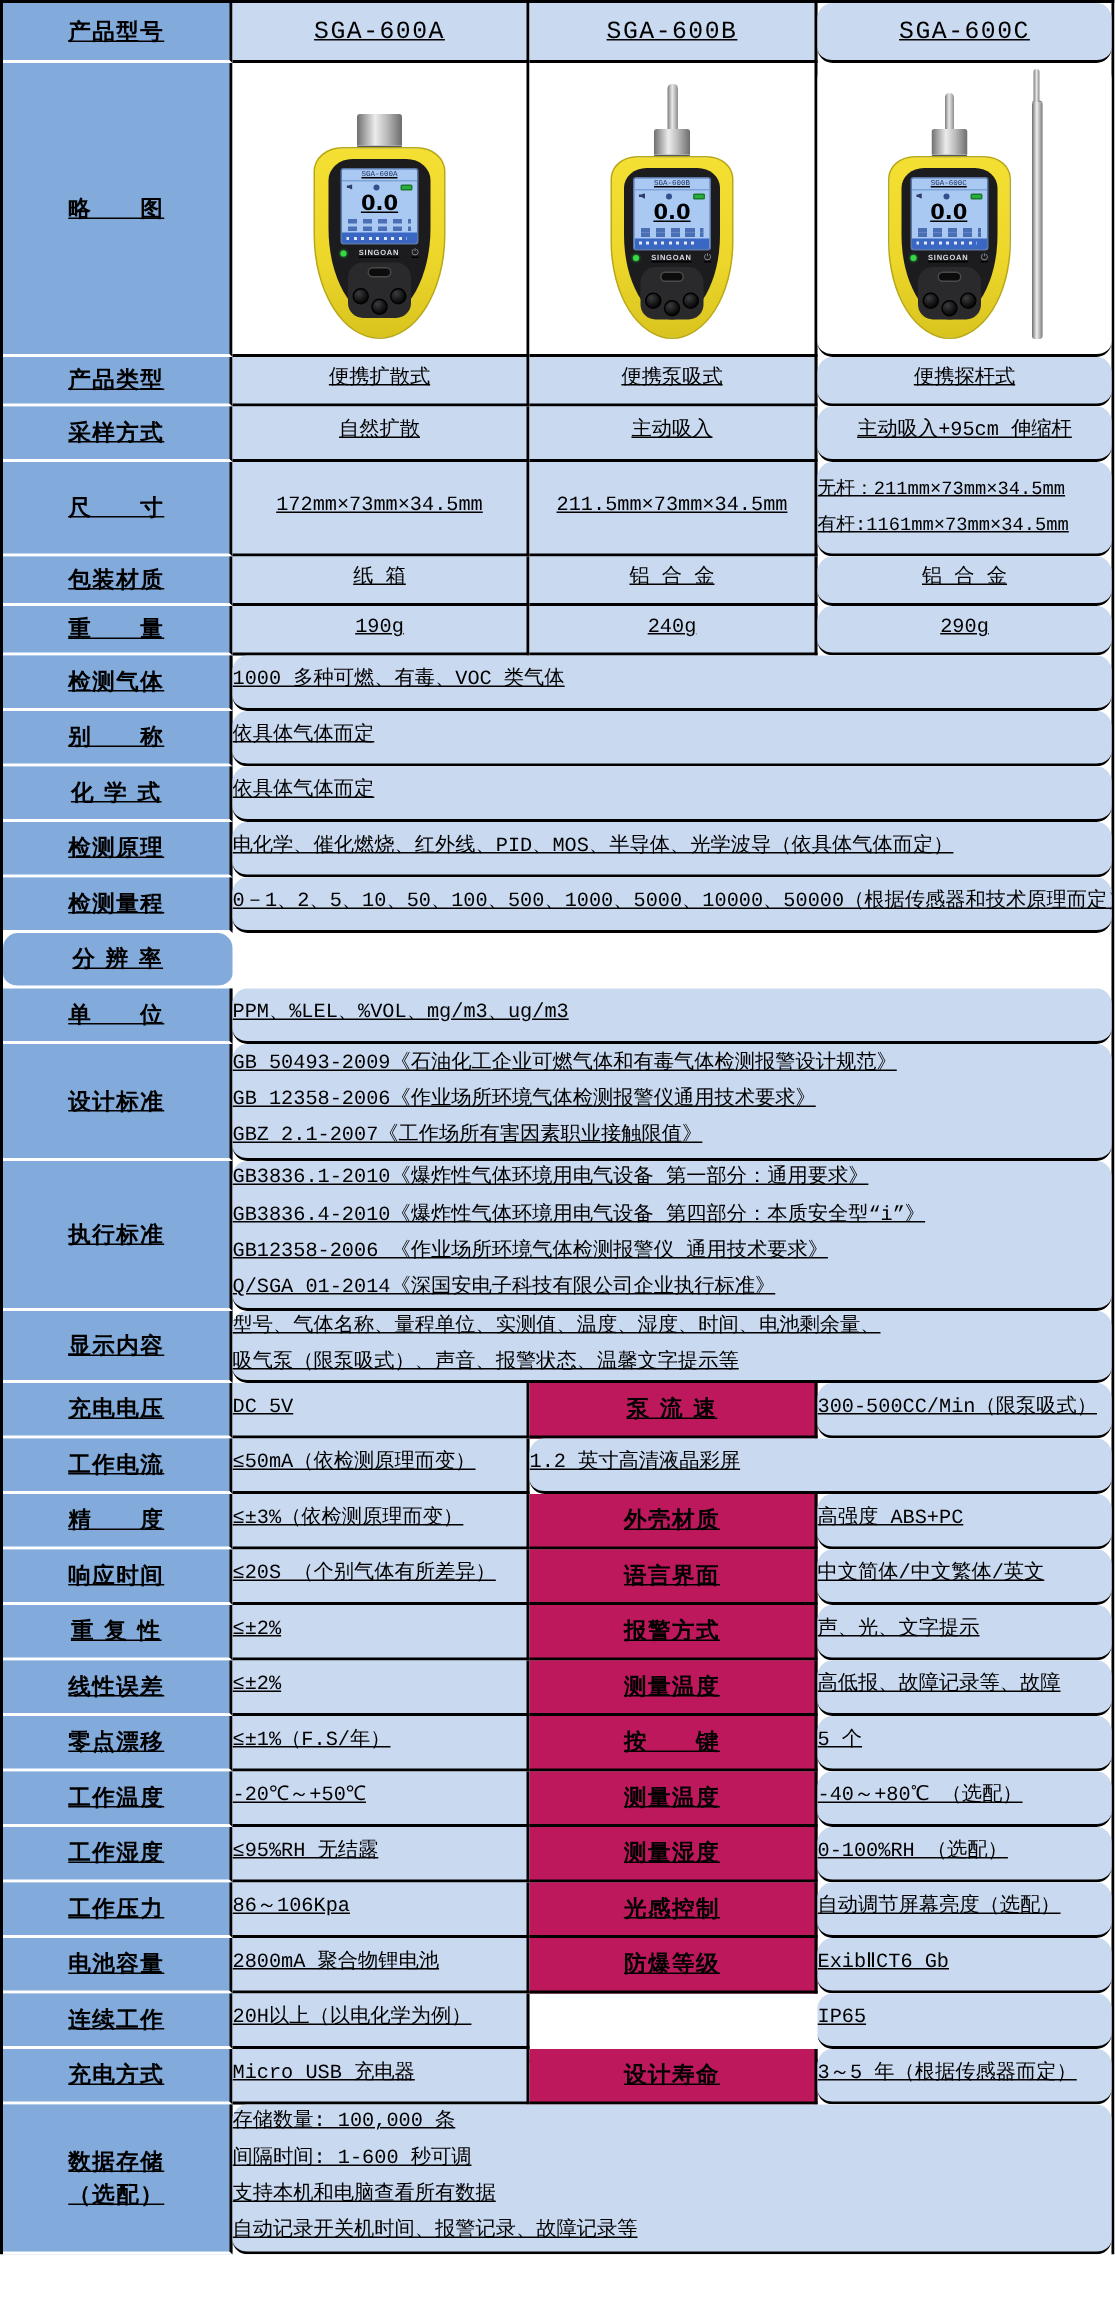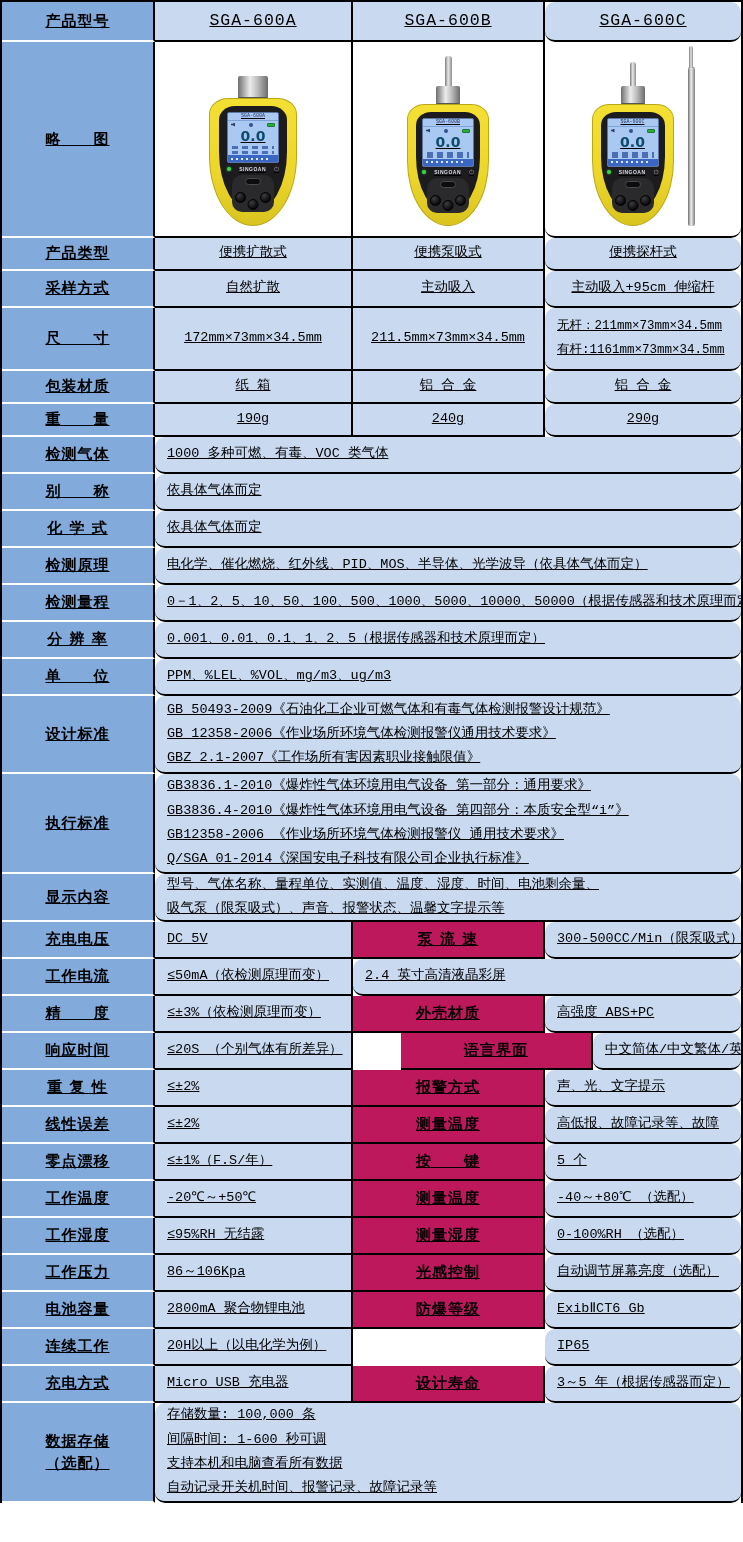--- a/index.html
+++ b/index.html
@@ -29,21 +29,21 @@
     background: #82abdc;
     border-bottom: 2px solid #ffffff;
     align-items: center; text-align: center;
   }
   .lbl .lbl-t {
     font-weight: bold; font-size: 15px; letter-spacing: 1px;
     white-space: pre-line; line-height: 1.5;
   }
   .val { background: #c9d9f0; }
   .val-c { align-items: center; text-align: center; }
-  .val-l { align-items: flex-start; text-align: right; padding-left: 12px; padding-right: 6px; }
+  .val-l { align-items: flex-start; text-align: right; padding-right: 6px; }
   .val-t, .val-line {
     font-family: "Liberation Mono", "DejaVu Sans Mono", monospace;
     font-size: 13.5px; line-height: 1.8; white-space: nowrap;
   }
   .sz .val-line { font-size: 12.5px; line-height: 1.9; }
   .model .val-t { font-size: 16.5px; letter-spacing: 1px; }
   
   .c-lbl  { width: 153px; flex: none; }
   .c-a    { width: 198px; flex: none; }
   .c-b    { width: 192px; flex: none; }
@@ -96,21 +96,21 @@
     border-radius: 2px; display: flex; flex-direction: column; overflow: hidden;
   }
   .s-title {
     font-size: 5px; line-height: 7px; text-align: center; color: #21315e;
     border-bottom: 1px solid #7ea3d6; font-family: "Liberation Mono", monospace;
   }
   .s-icons { display: flex; align-items: center; justify-content: space-between; padding: 1px 3px; height: 7px; }
   .ic-sp { width: 4px; height: 4px; background: #2c3e66; clip-path: polygon(0 30%,40% 30%,100% 0,100% 100%,40% 70%,0 70%); }
   .ic-fan { width: 4px; height: 4px; background: #33508c; border-radius: 50%; }
   .ic-bat { width: 8px; height: 4px; background: #27ae3c; border: 1px solid #1d7a2c; border-radius: 1px; }
-  .s-read { text-align: center; font-size: 14px; font-weight: bold; color: #0c4a6e; line-height: 17px; font-family: "DejaVu Sans", sans-serif; }
+  .s-read { text-align: center; font-size: 14px; font-weight: bold; color: #000000; line-height: 17px; font-family: "DejaVu Sans", sans-serif; }
   .s-rows { flex: 1; display: flex; flex-direction: column; justify-content: space-evenly; padding: 0 4px; }
   .s-rows i {
     display: block; height: 3px;
     background: repeating-linear-gradient(90deg,#4a6fb5 0 6px,transparent 6px 10px);
   }
   .s-bar { height: 7px; background: #3a67c4;
     background-image: repeating-linear-gradient(90deg,rgba(255,255,255,.85) 0 2px,transparent 2px 5px);
     background-size: 80% 2px; background-position: 3px center; background-repeat: no-repeat; }
   .brandrow { display: flex; align-items: center; justify-content: space-between; width: 52px; height: 12px; }
   .led { width: 4px; height: 4px; border-radius: 50%; background: #34d944; box-shadow: 0 0 2px #34d944; }
@@ -384,23 +384,20 @@
         <div class="lbl-t">检测量程</div>
       </div>
       <div class="cell val c-wide val-l">
         <div class="val-line">0－1、2、5、10、50、100、500、1000、5000、10000、50000（根据传感器和技术原理而定）</div>
       </div>
     </div>
     <div class="row rh-m">
       <div class="cell lbl c-lbl">
         <div class="lbl-t">分 辨 率</div>
       </div>
-      <div class="cell val c-wide val-l">
-        <div class="val-line">0.001、0.01、0.1、1、2、5（根据传感器和技术原理而定）</div>
-      </div>
     </div>
     <div class="row rh-m">
       <div class="cell lbl c-lbl">
         <div class="lbl-t">单　　位</div>
       </div>
       <div class="cell val c-wide val-l">
         <div class="val-line">PPM、%LEL、%VOL、mg/m3、ug/m3</div>
       </div>
     </div>
     <div class="row rh-d3">
@@ -448,21 +445,21 @@
       </div>
     </div>
     <div class="row rh-m">
       <div class="cell lbl c-lbl">
         <div class="lbl-t">工作电流</div>
       </div>
       <div class="cell val c-a val-l">
         <div class="val-t">≤50mA（依检测原理而变）</div>
       </div>
       <div class="cell val c-c val-l">
-        <div class="val-t">2.4 英寸高清液晶彩屏</div>
+        <div class="val-t">1.2 英寸高清液晶彩屏</div>
       </div>
     </div>
     <div class="row rh-m">
       <div class="cell lbl c-lbl">
         <div class="lbl-t">精　　度</div>
       </div>
       <div class="cell val c-a val-l">
         <div class="val-t">≤±3%（依检测原理而变）</div>
       </div>
       <div class="cell lbl c-l2" style="border-bottom: 2px solid rgb(0, 0, 0);">
@@ -472,21 +469,21 @@
         <div class="val-t">高强度 ABS+PC</div>
       </div>
     </div>
     <div class="row rh-m">
       <div class="cell lbl c-lbl">
         <div class="lbl-t">响应时间</div>
       </div>
       <div class="cell val c-a val-l">
         <div class="val-t">≤20S （个别气体有所差异）</div>
       </div>
-      <div class="cell lbl c-l2" style="border-bottom: 2px solid rgb(0, 0, 0); margin-left: 48px;">
+      <div class="cell lbl c-l2" style="border-bottom: 2px solid rgb(0, 0, 0);">
         <div class="lbl-t">语言界面</div>
       </div>
       <div class="cell val c-c val-l">
         <div class="val-t">中文简体/中文繁体/英文</div>
       </div>
     </div>
     <div class="row rh-m">
       <div class="cell lbl c-lbl">
         <div class="lbl-t">重 复 性</div>
       </div>

